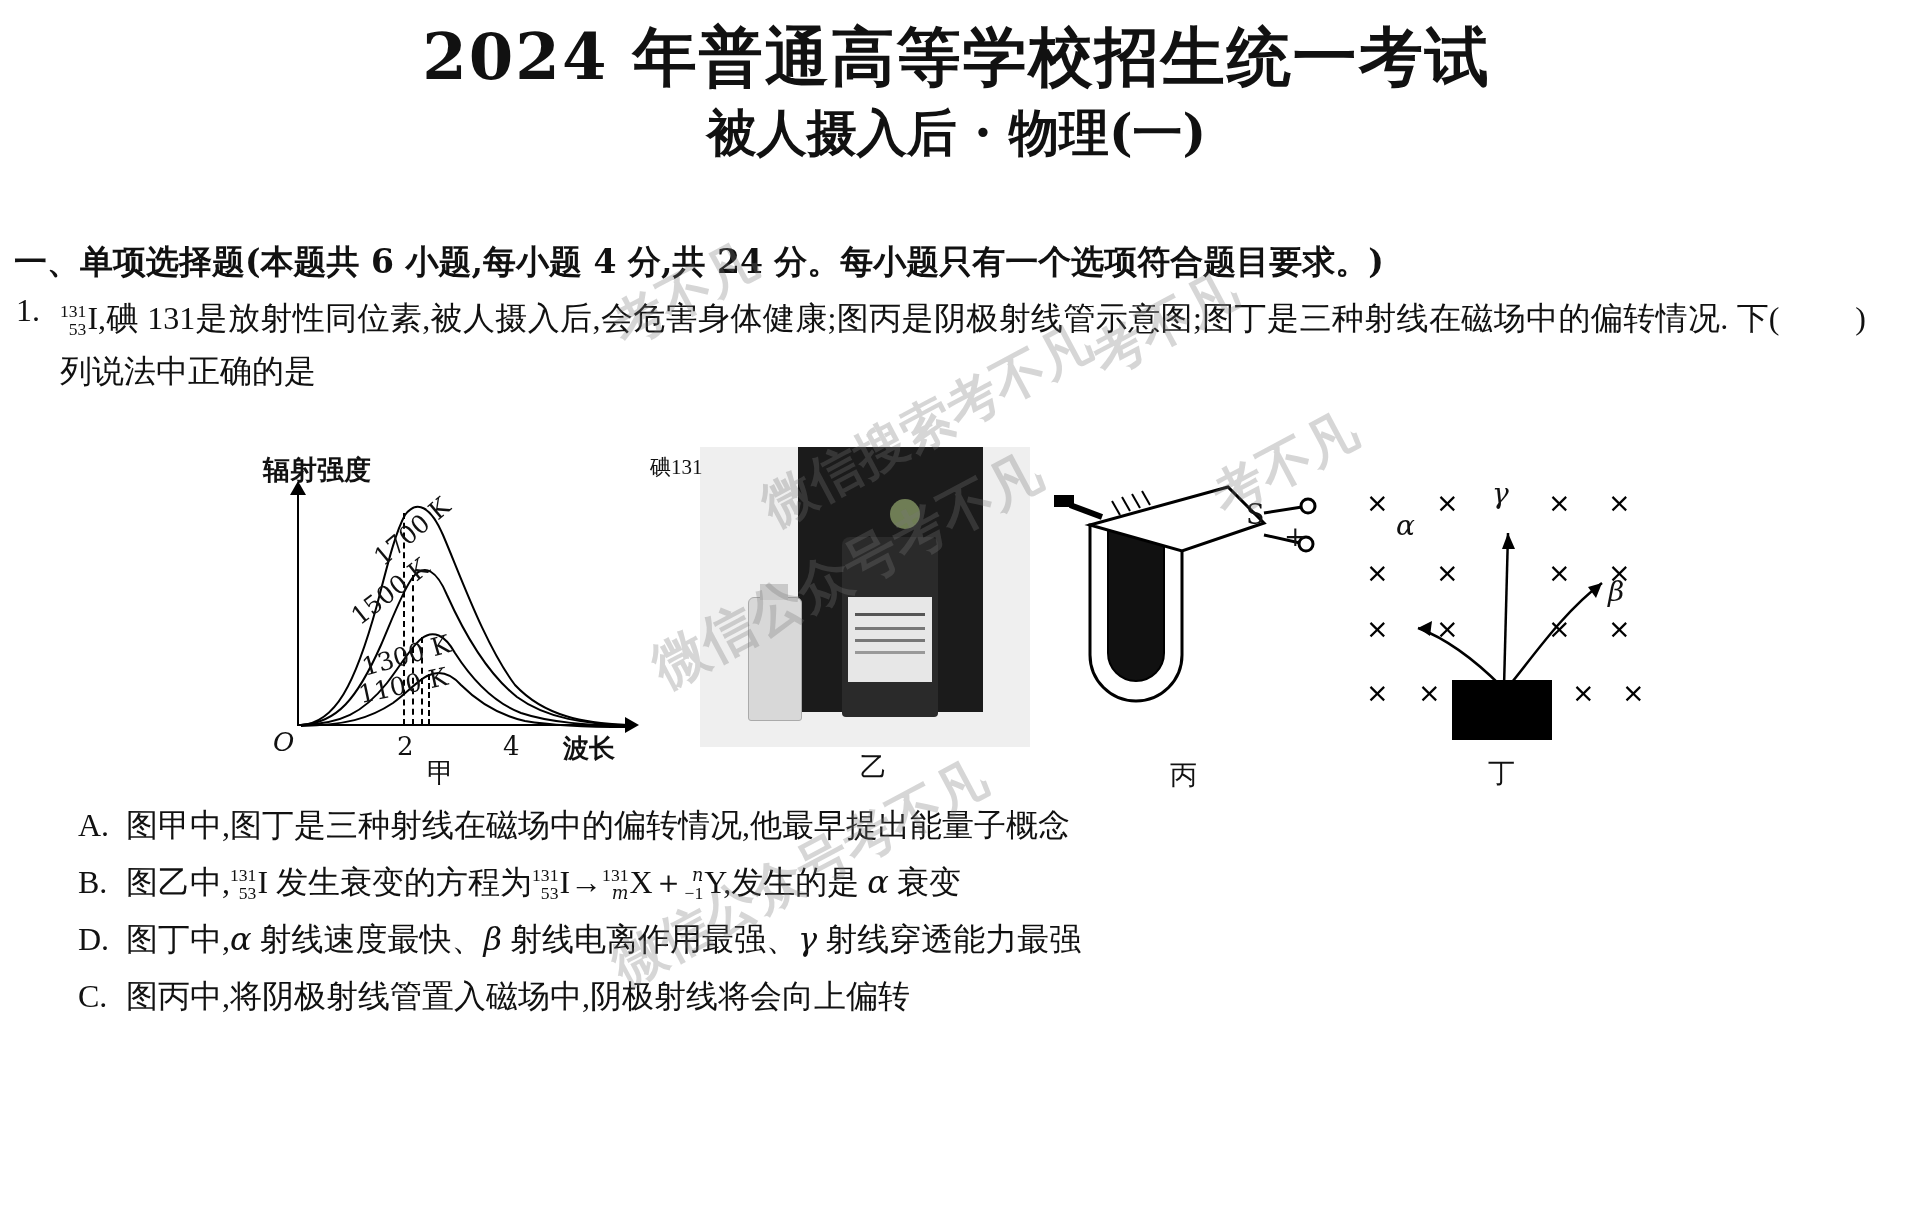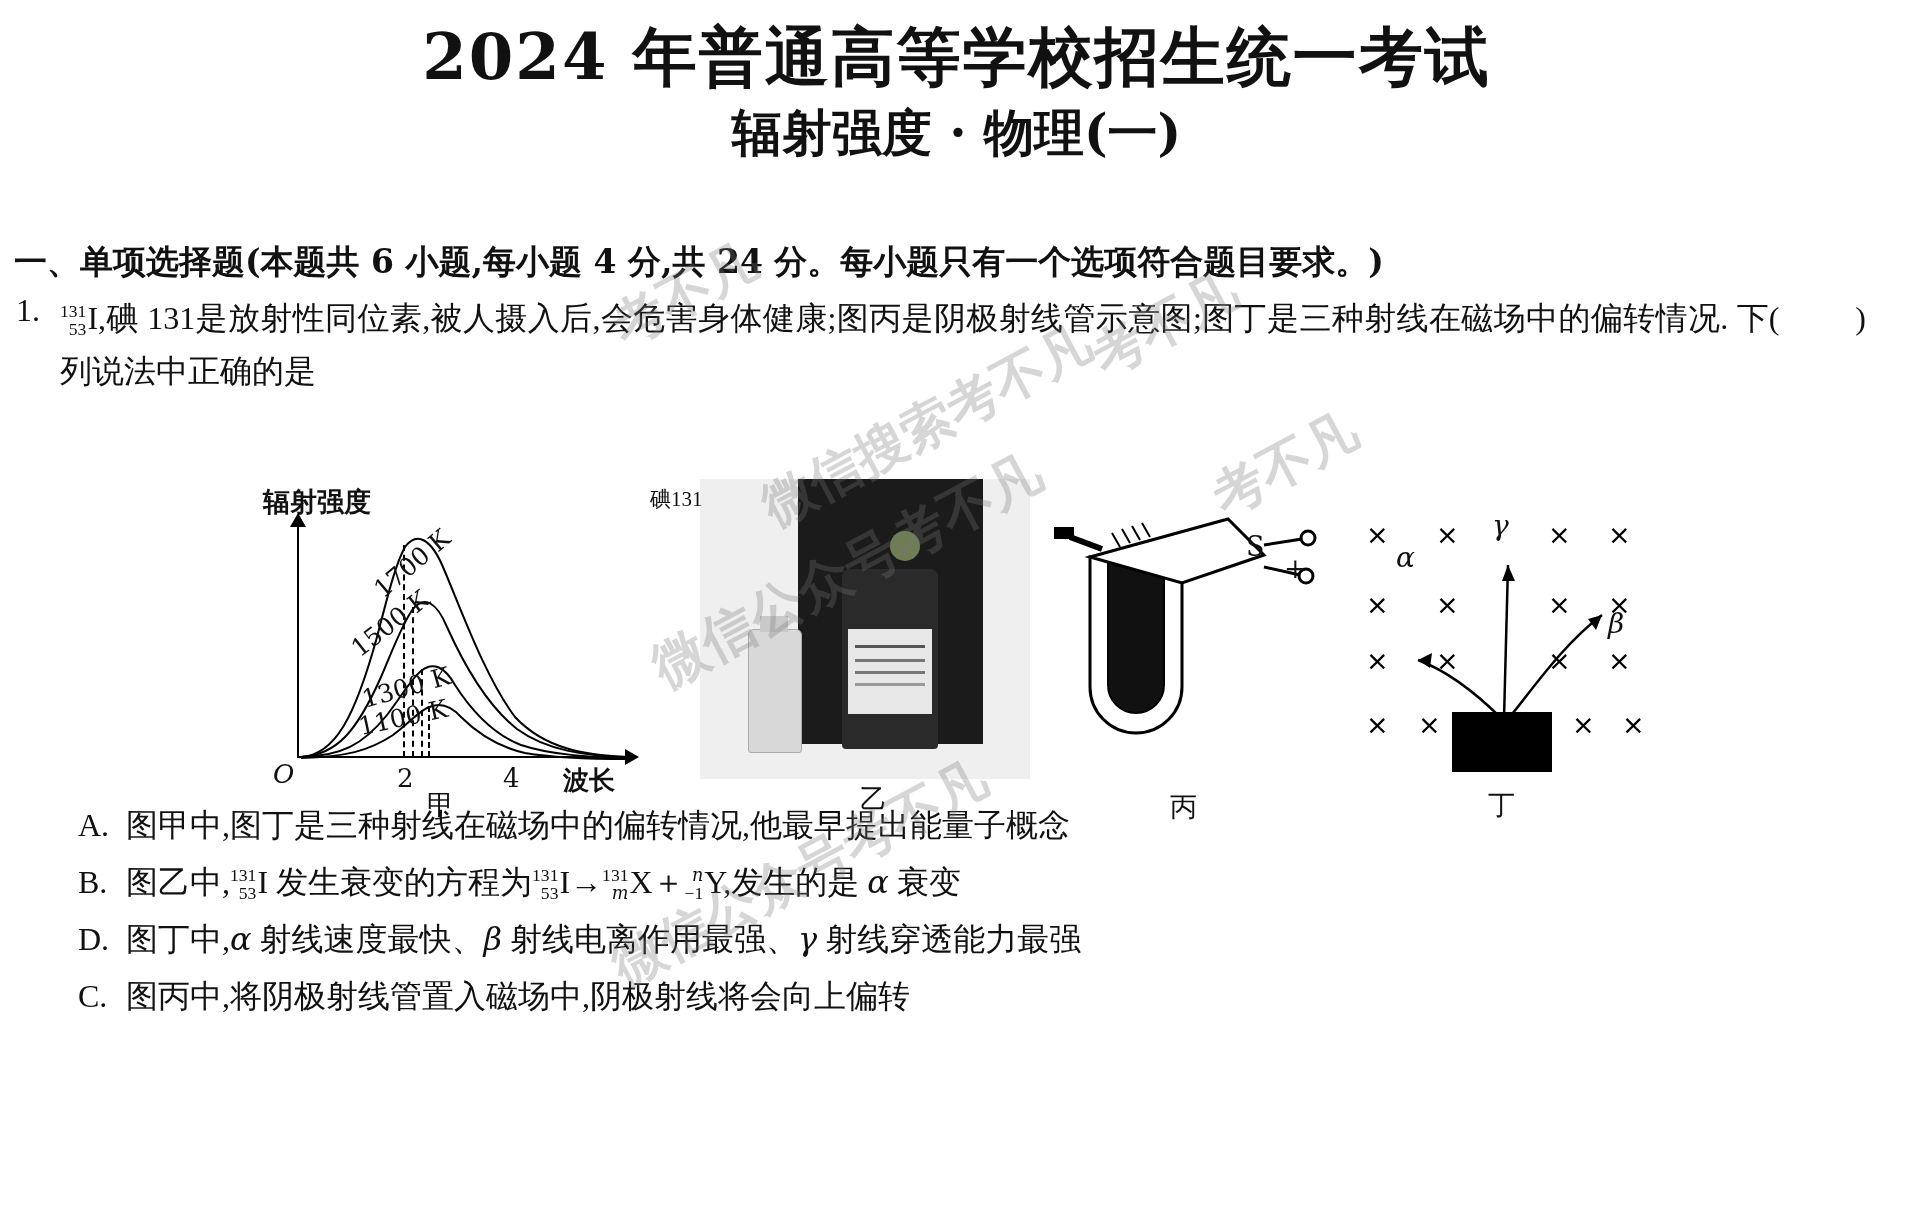--- a/index.html
+++ b/index.html
@@ -90,21 +90,20 @@
     margin-right: 1px;
   }
   .nuc span { display: block; }
 
   
   .figures {
     position: absolute;
     left: 0; top: 455px;
     width: 1913px;
     height: 330px;
-    margin-top: 32px;
   }
   .fig { position: absolute; }
   .fig-cap {
     position: absolute;
     font-size: 27px;
     font-family: "DejaVu Serif", serif;
   }
 
   
   #fig-jia { left: 245px; top: 0px; width: 420px; height: 330px; }
@@ -292,21 +291,21 @@
   .wm4 { left: 640px; top: 640px; font-size: 54px; transform: rotate(-28deg); }
   .wm5 { left: 1200px; top: 470px; font-size: 52px; transform: rotate(-28deg); }
   .wm6 { left: 600px; top: 940px; font-size: 52px; transform: rotate(-28deg); }
 </style>
 </head>
 <body>
 
 <div class="page">
 
   <div class="title-main">2024 年普通高等学校招生统一考试</div>
-  <div class="title-sub">辐射强度 · 物理(一)</div>
+  <div class="title-sub">被人摄入后 · 物理(一)</div>
 
   <div class="section-heading">一、单项选择题(本题共 6 小题,每小题 4 分,共 24 分。每小题只有一个选项符合题目要求。)</div>
 
   <div class="q-number">1.</div>
   <div class="q-body">
     <span class="answer-paren">(    )</span>
     <span class="nuc"><span>131</span><span>53</span></span><span>I,碘 131</span><span>是放射性同位素,被人摄入后,会危害身体健康;图丙是阴极射线管示意图;图丁是三种射线在磁场中的偏转情况. 下列说法中正确的是</span>
   </div>
 
   <div class="figures">

